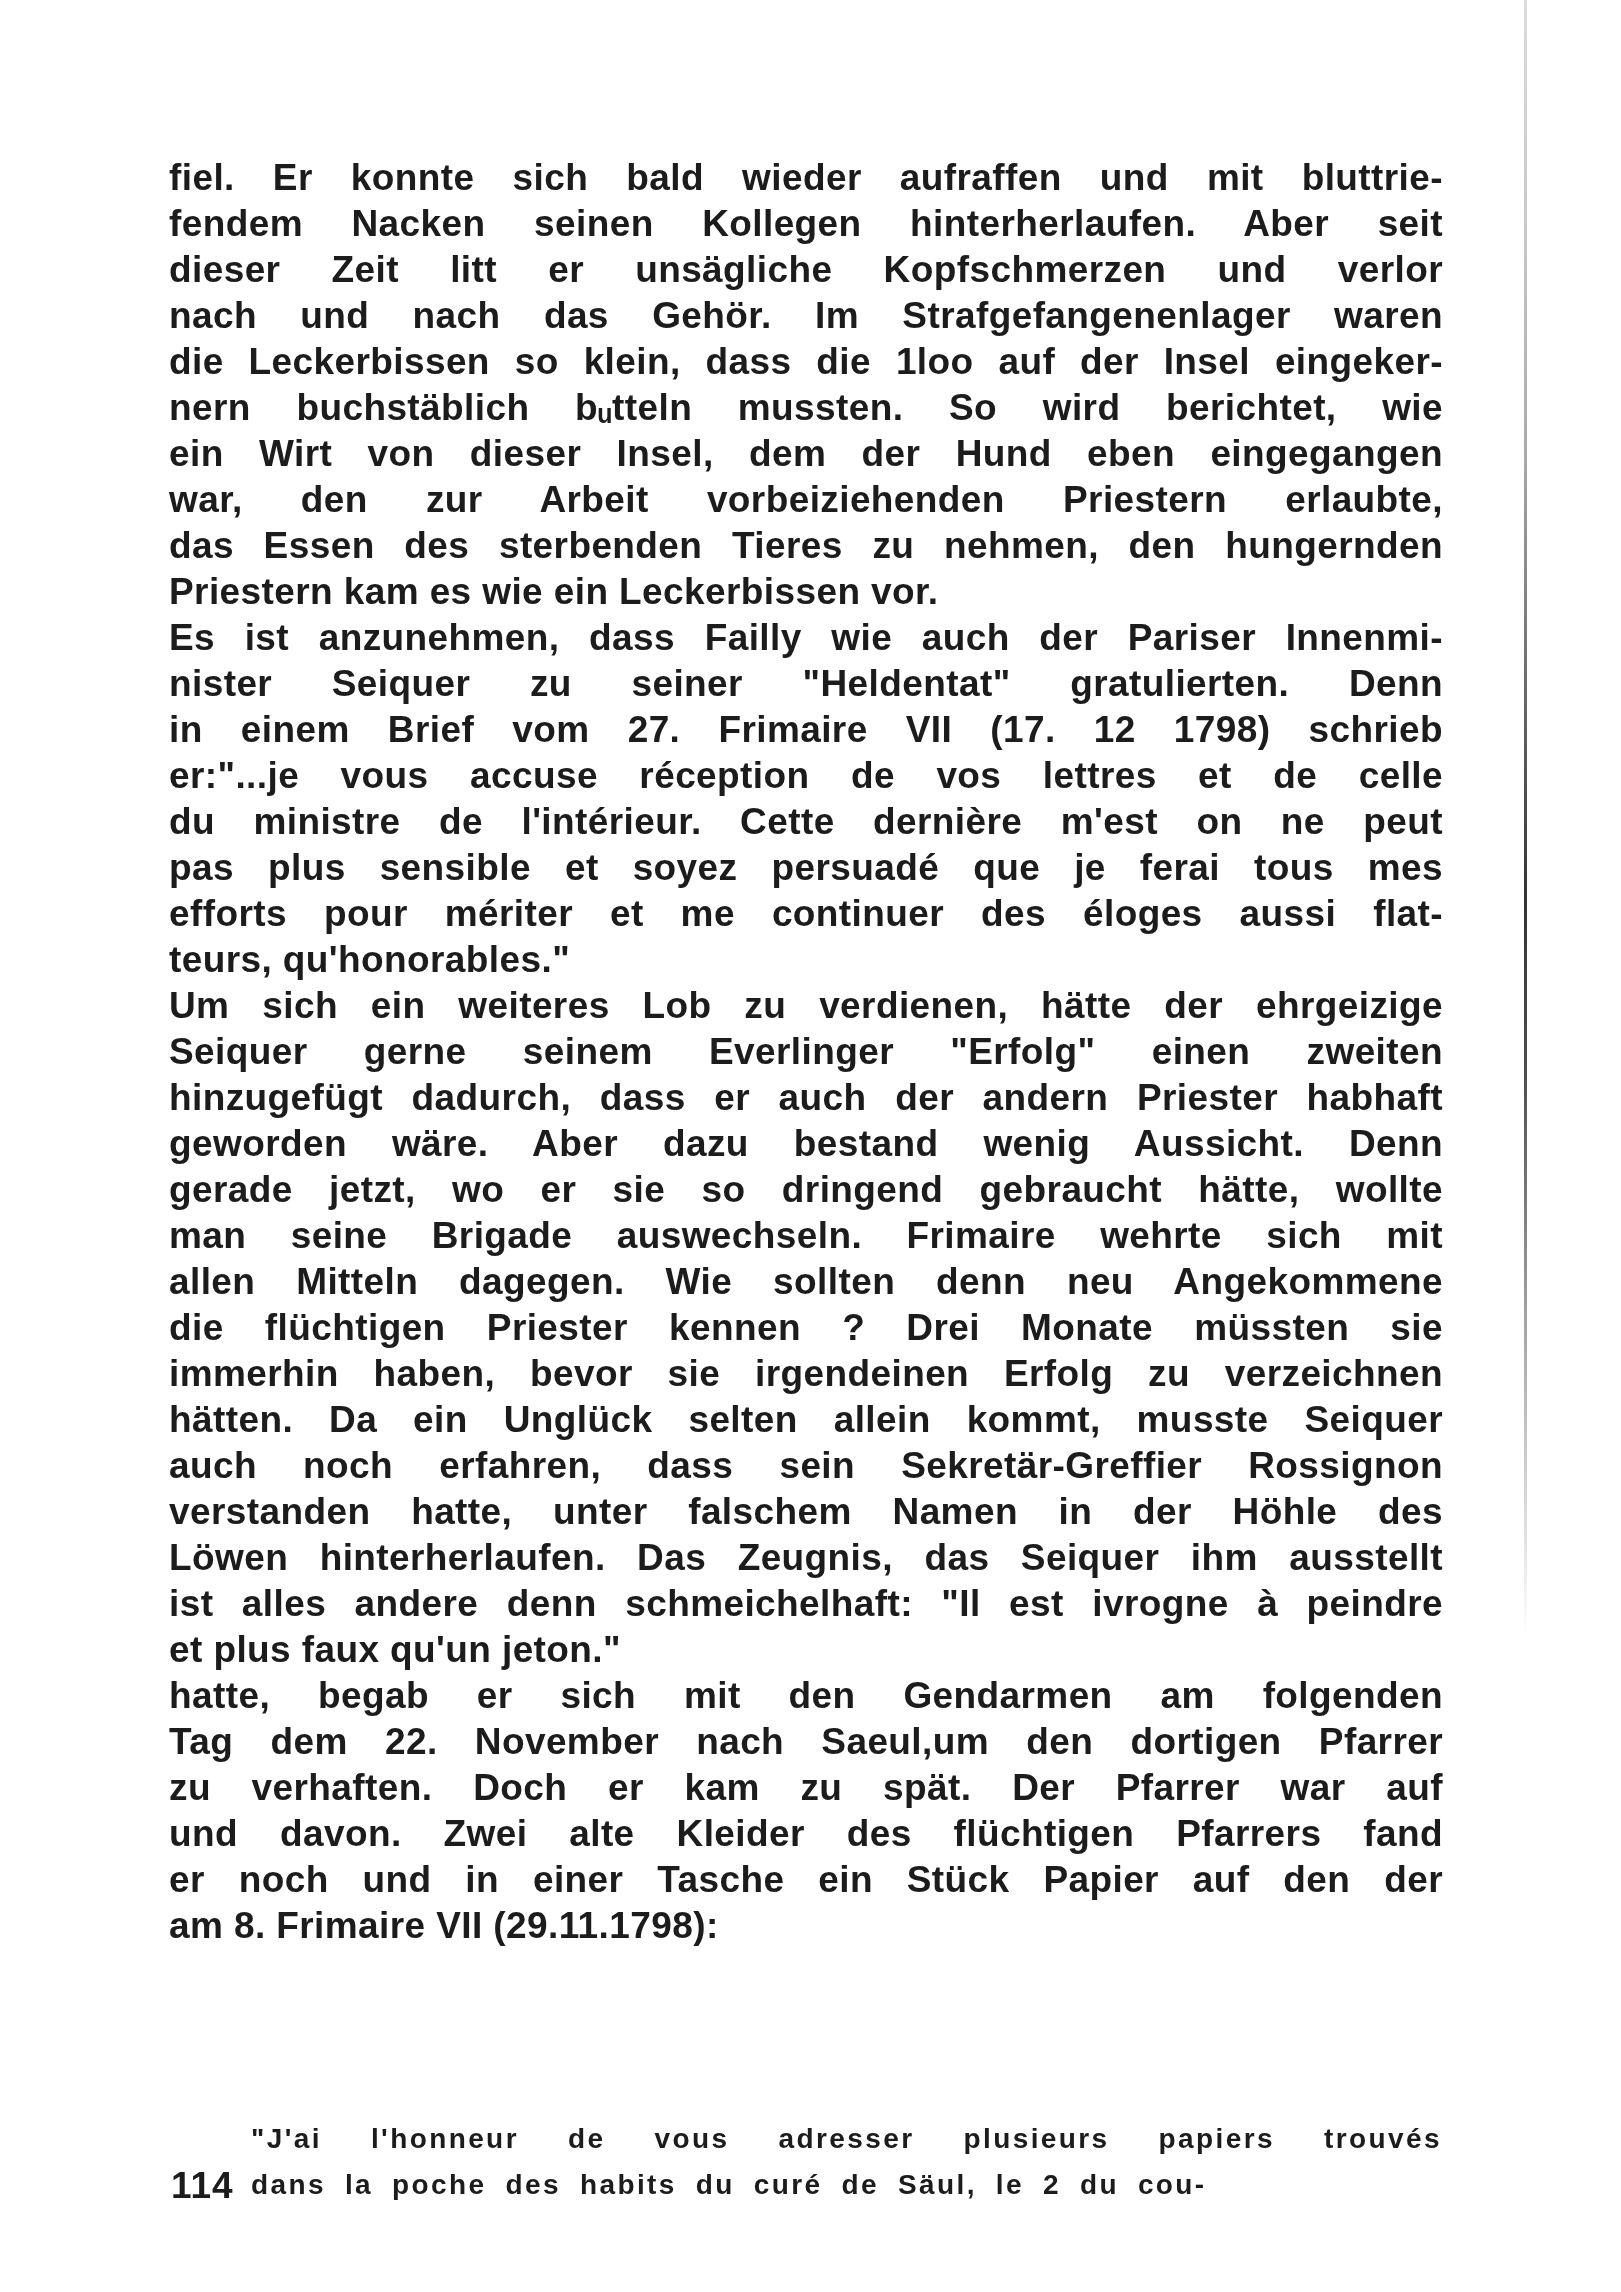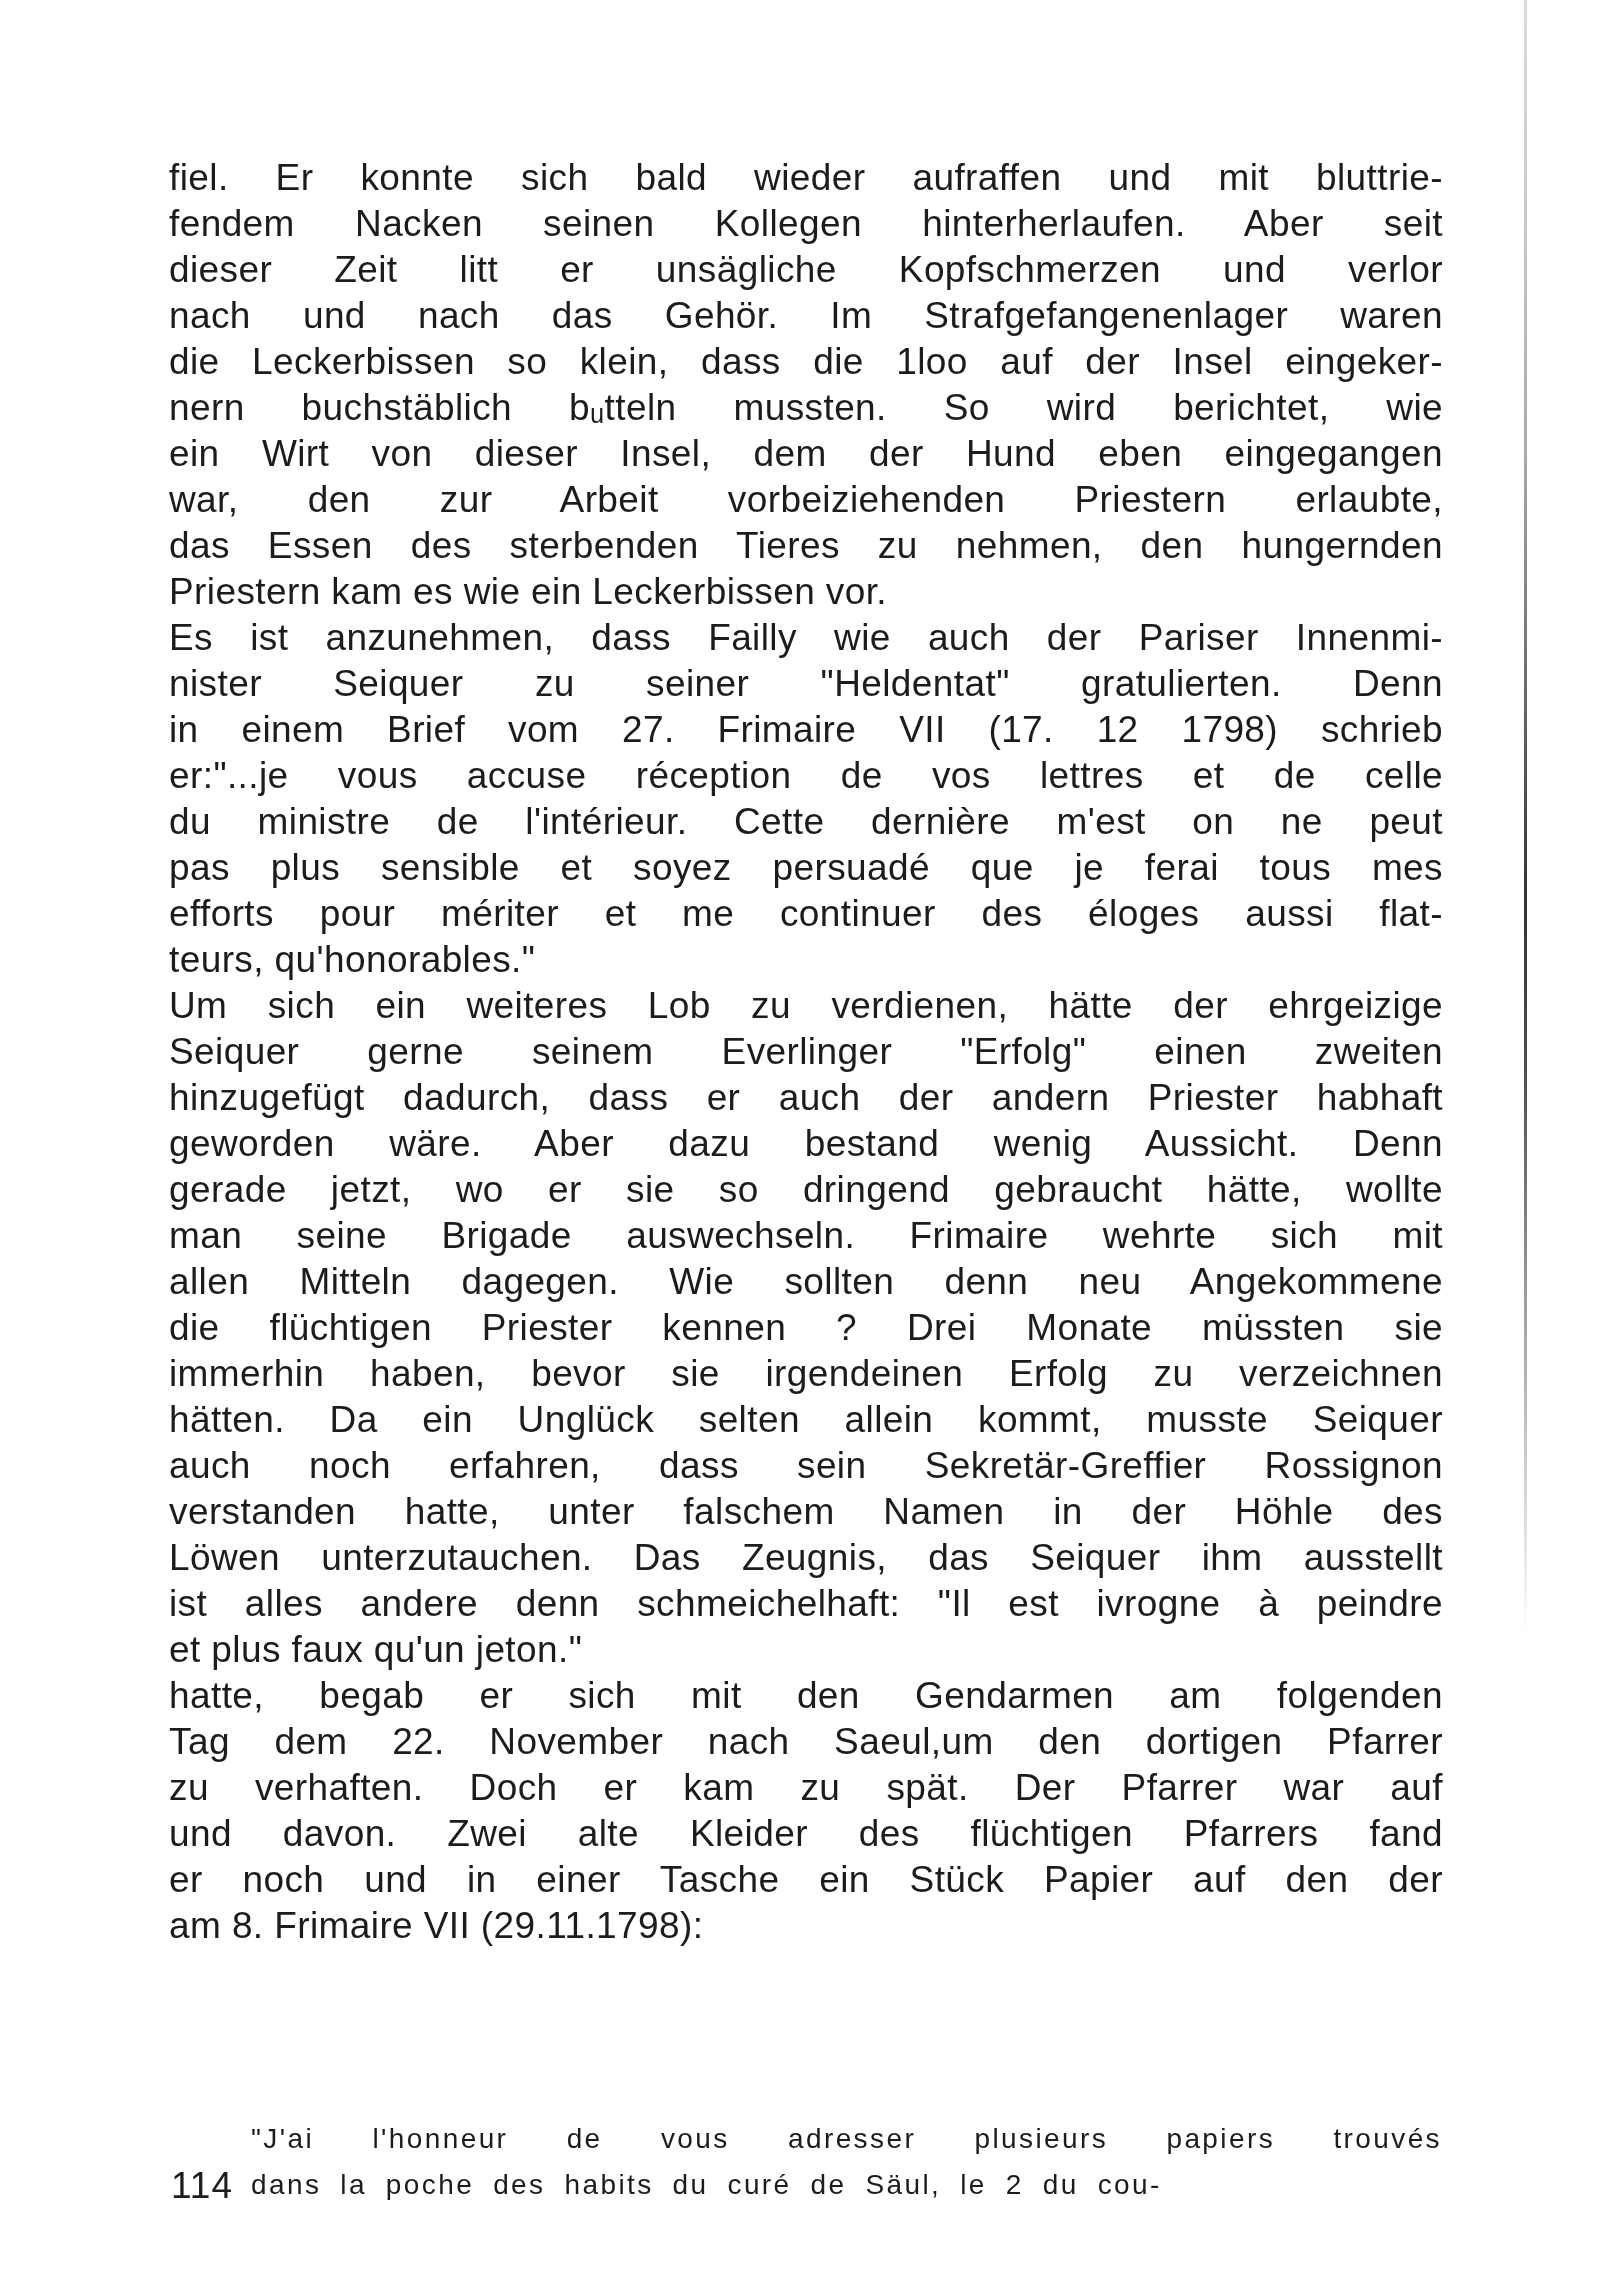--- a/index.html
+++ b/index.html
@@ -9,20 +9,21 @@
   }
   .page {
     position: relative;
     width: 1621px;
     height: 2293px;
     margin: 0 auto;
     background: var(--page-bg, #ffffff);
     overflow: hidden;
     font-family: "Liberation Sans", "DejaVu Sans", sans-serif;
     color: var(--ink, #1c1c1c);
+    font-weight: bold;
   }
   
   .body-text {
     position: absolute;
     left: 169px;
     top: 155px;
     width: 1274px;
     font-size: 37px;
     line-height: 46px;
     letter-spacing: 0.4px;
@@ -111,21 +112,21 @@
       <div class="line">hinzugefügt dadurch, dass er auch der andern Priester habhaft</div>
       <div class="line">geworden wäre. Aber dazu bestand wenig Aussicht. Denn</div>
       <div class="line">gerade jetzt, wo er sie so dringend gebraucht hätte, wollte</div>
       <div class="line">man seine Brigade auswechseln. Frimaire wehrte sich mit</div>
       <div class="line">allen Mitteln dagegen. Wie sollten denn neu Angekommene</div>
       <div class="line">die flüchtigen Priester kennen ? Drei Monate müssten sie</div>
       <div class="line">immerhin haben, bevor sie irgendeinen Erfolg zu verzeichnen</div>
       <div class="line">hätten. Da ein Unglück selten allein kommt, musste Seiquer</div>
       <div class="line">auch noch erfahren, dass sein Sekretär-Greffier Rossignon</div>
       <div class="line">verstanden hatte, unter falschem Namen in der Höhle des</div>
-      <div class="line">Löwen unterzutauchen. Das Zeugnis, das Seiquer ihm ausstellt</div>
+      <div class="line">Löwen hinterherlaufen. Das Zeugnis, das Seiquer ihm ausstellt</div>
       <div class="line">ist alles andere denn schmeichelhaft: "Il est ivrogne à peindre</div>
       <div class="line flush">et plus faux qu'un jeton."</div>
       <div class="line">hatte, begab er sich mit den Gendarmen am folgenden</div>
       <div class="line">Tag dem 22. November nach Saeul,um den dortigen Pfarrer</div>
       <div class="line">zu verhaften. Doch er kam zu spät. Der Pfarrer war auf</div>
       <div class="line">und davon. Zwei alte Kleider des flüchtigen Pfarrers fand</div>
       <div class="line">er noch und in einer Tasche ein Stück Papier auf den der</div>
       <div class="line flush">am 8. Frimaire VII (29.11.1798):</div>
     </div>
   <div class="quote-block">

